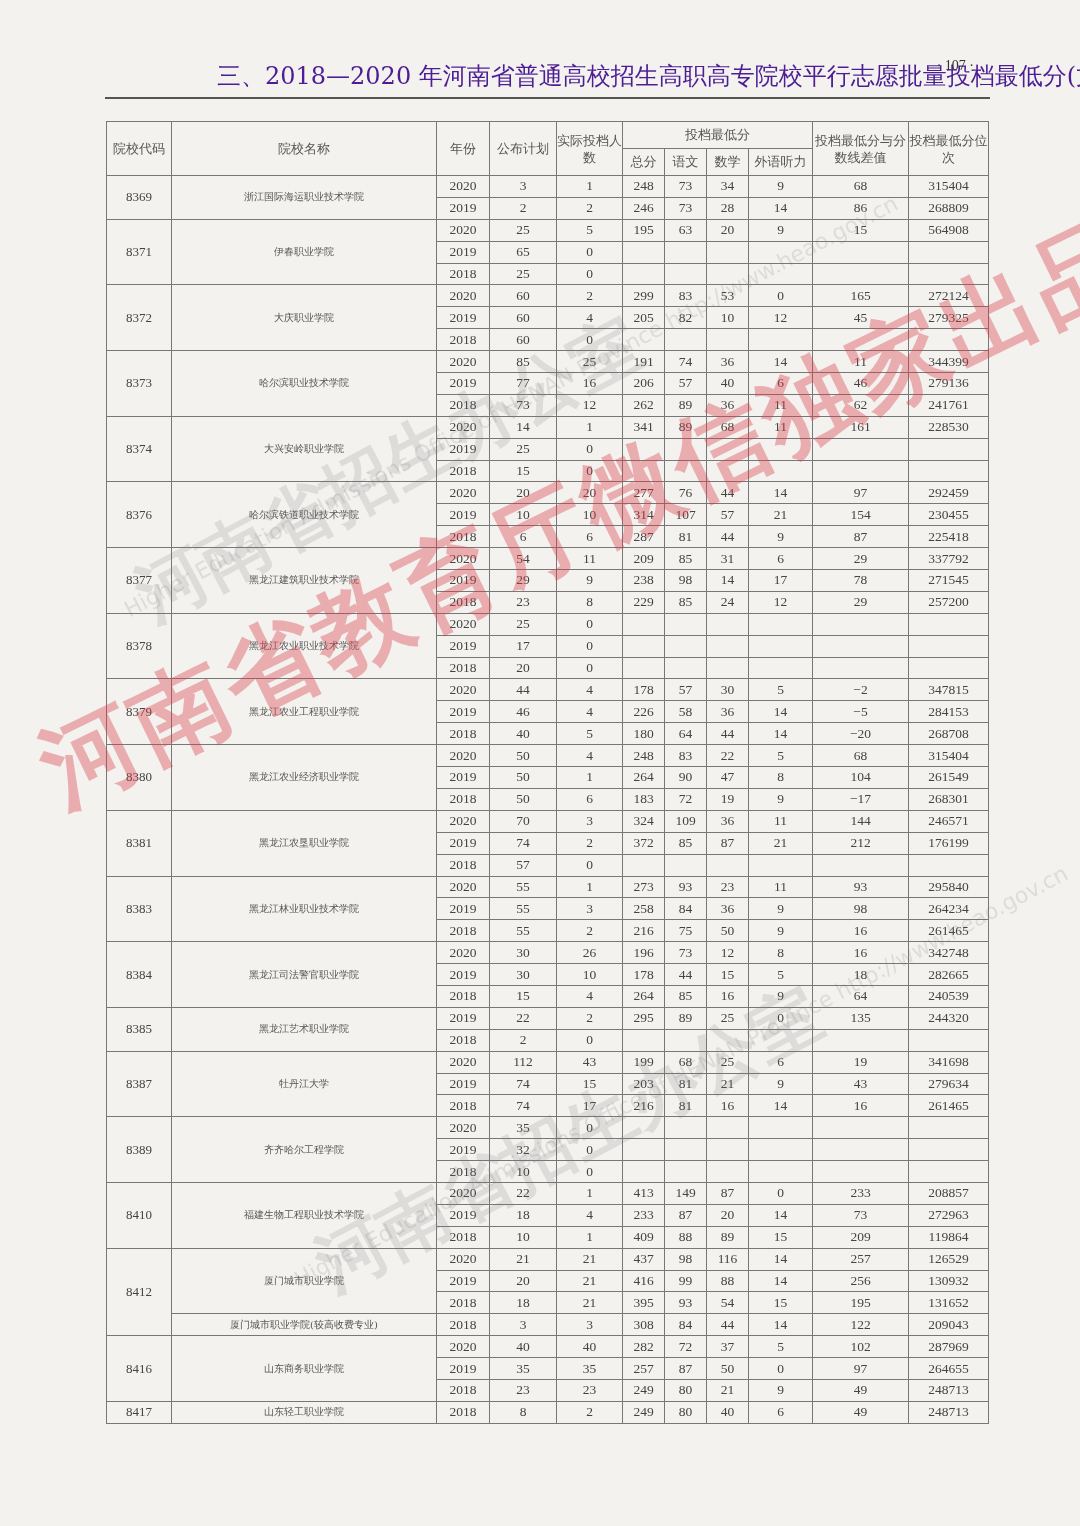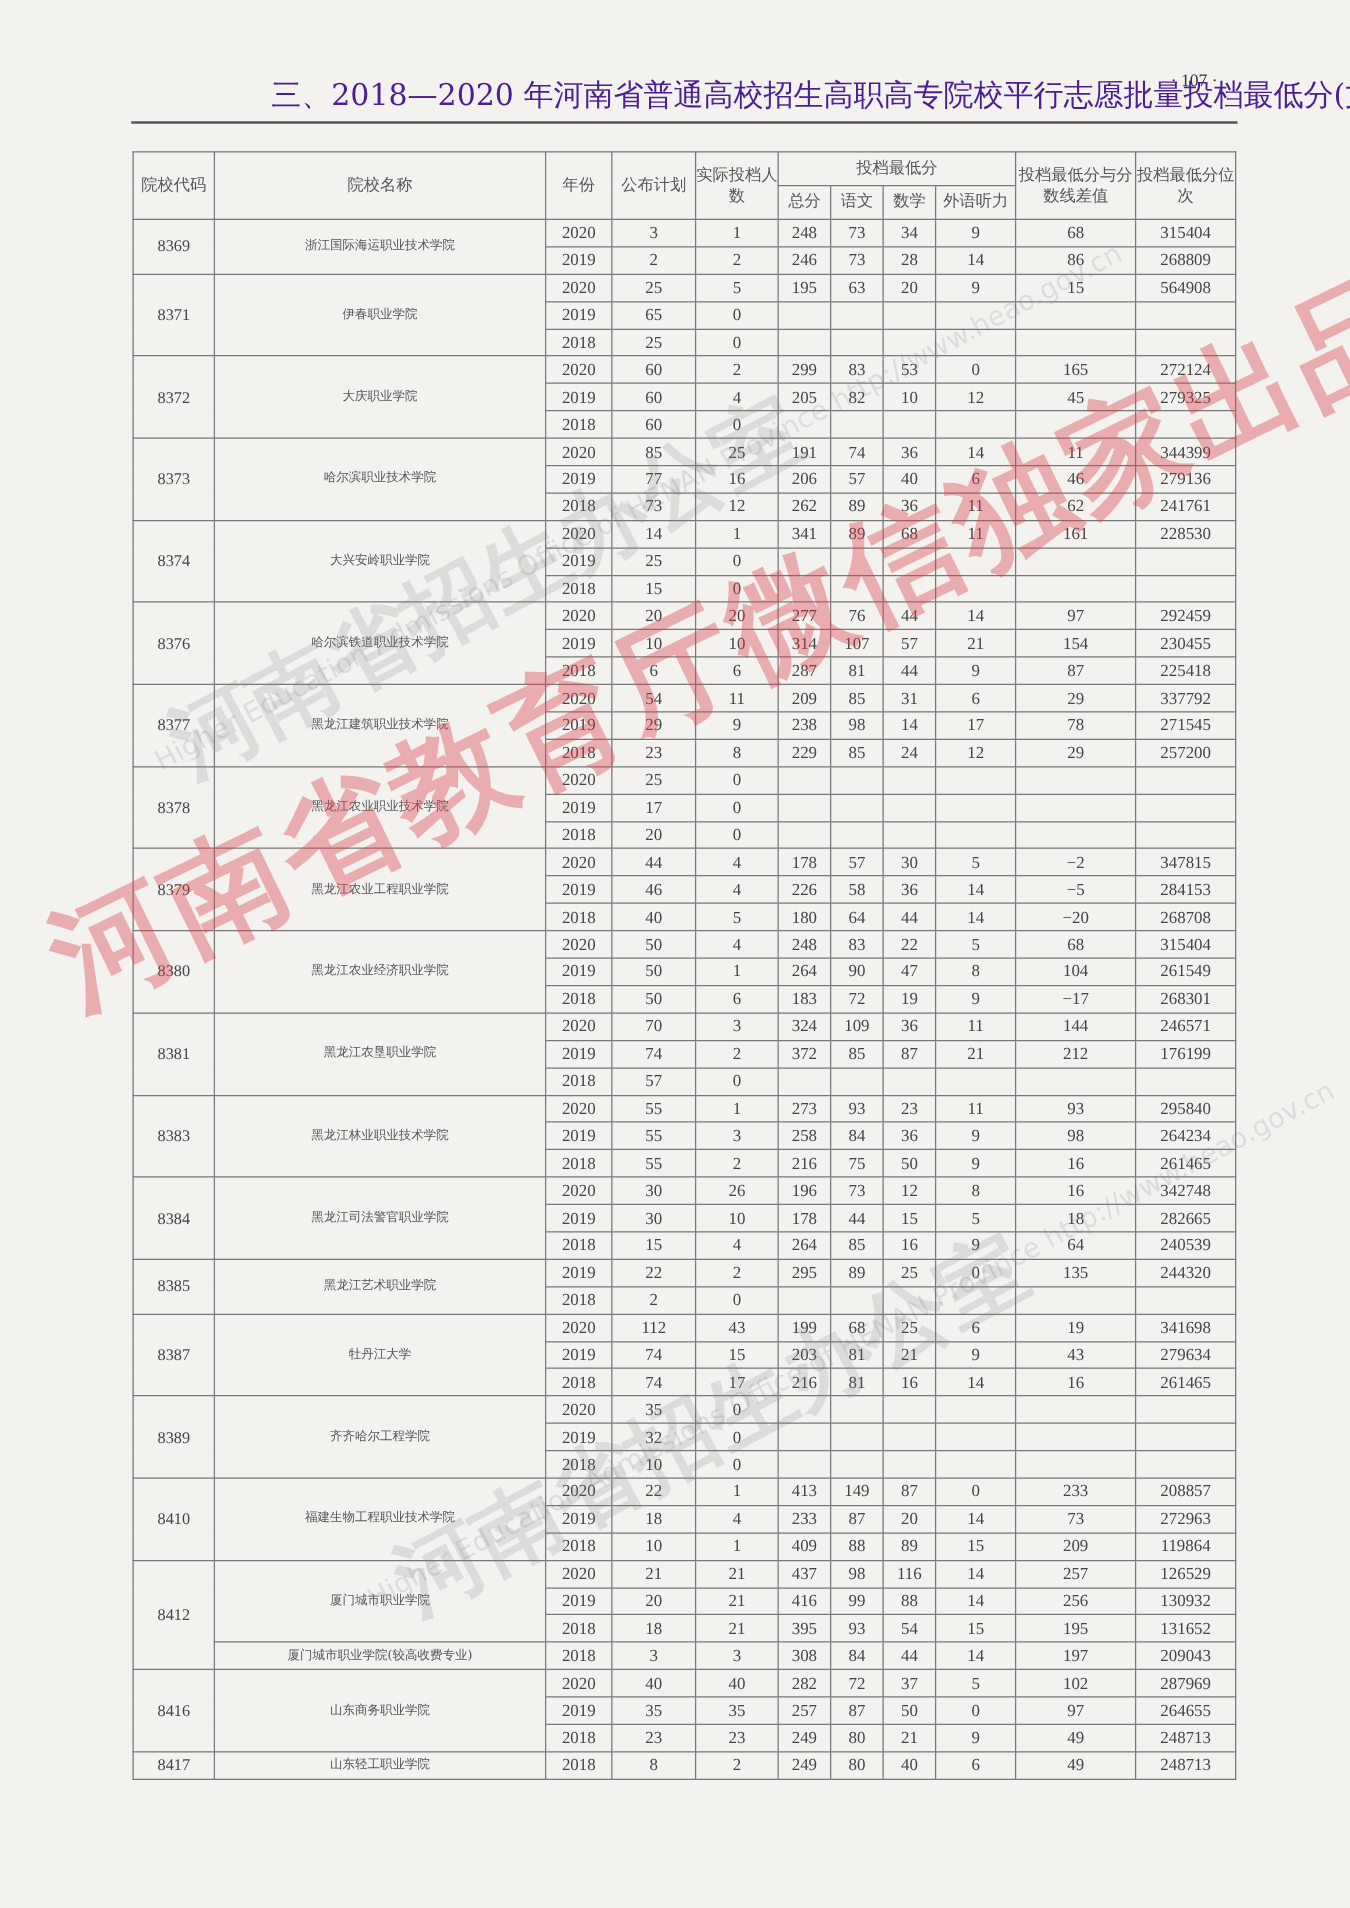--- a/index.html
+++ b/index.html
@@ -719,21 +719,21 @@
       </tr>
       <tr>
         <td class="name" rowspan="1">厦门城市职业学院(较高收费专业)</td>
         <td>2018</td>
         <td>3</td>
         <td>3</td>
         <td>308</td>
         <td>84</td>
         <td>44</td>
         <td>14</td>
-        <td>197</td>
+        <td>122</td>
         <td>209043</td>
       </tr>
       <tr>
         <td class="code" rowspan="3">8416</td>
         <td class="name" rowspan="3">山东商务职业学院</td>
         <td>2020</td>
         <td>40</td>
         <td>40</td>
         <td>282</td>
         <td>72</td>

